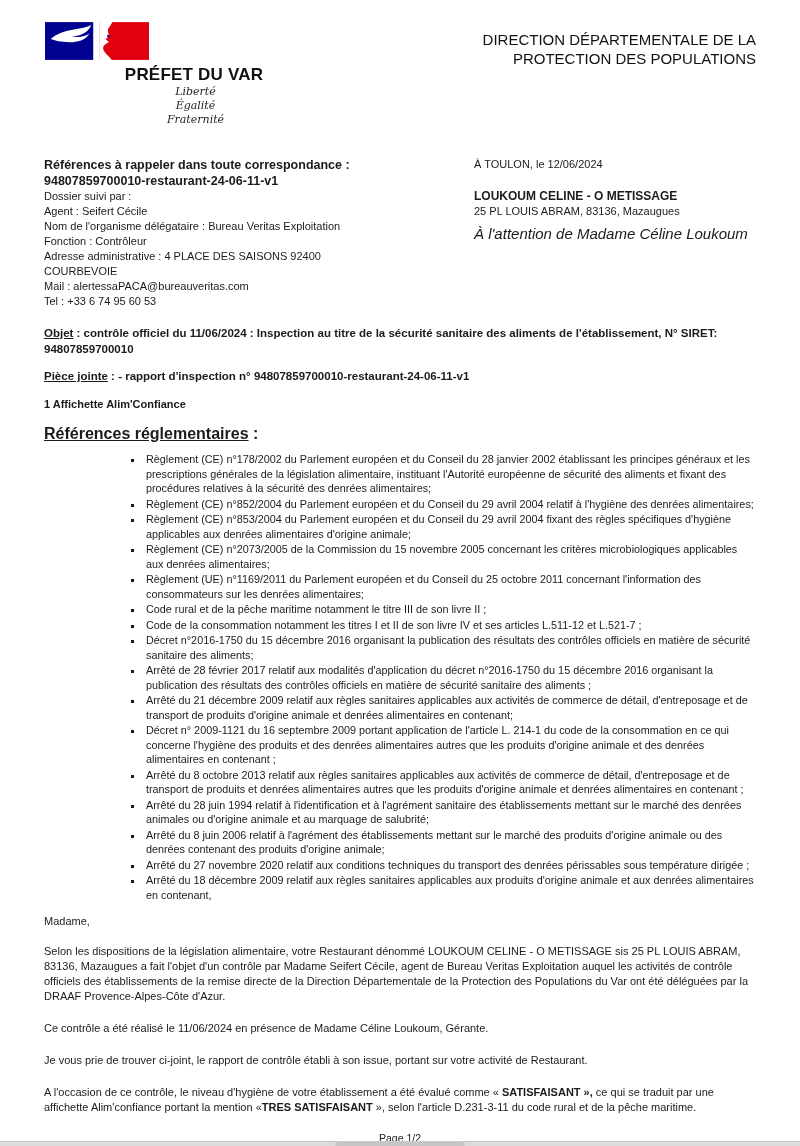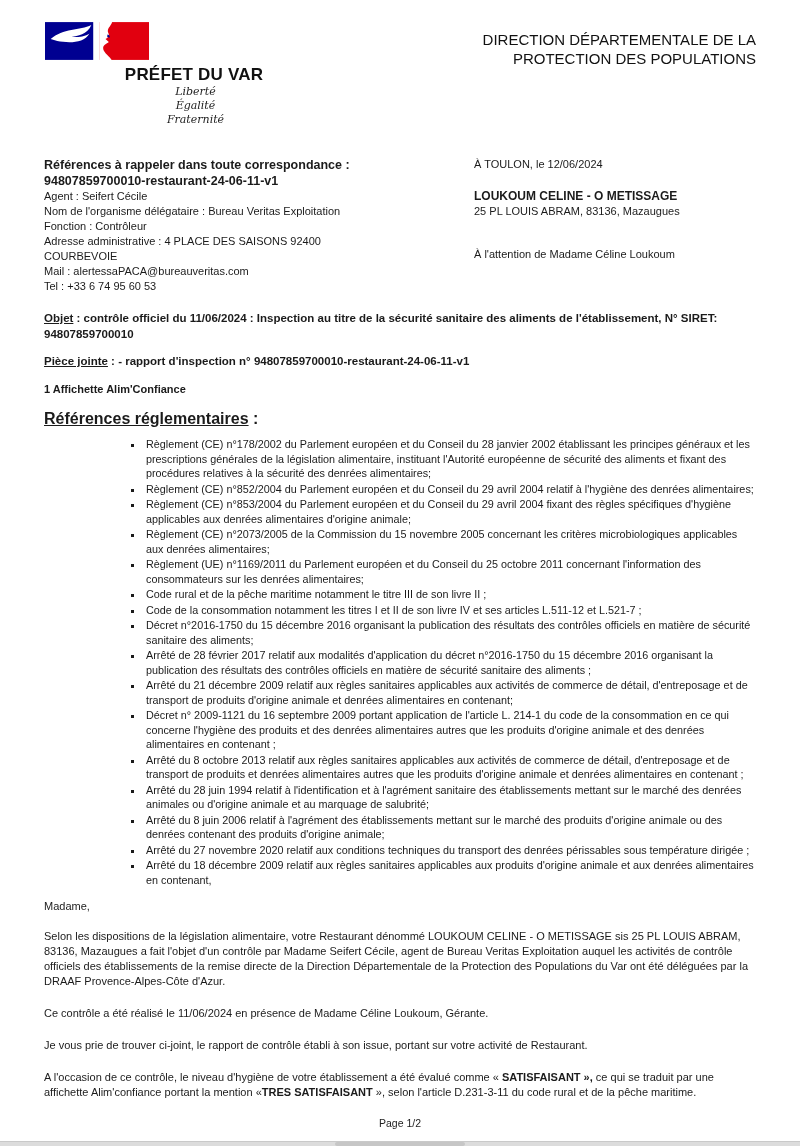--- a/index.html
+++ b/index.html
@@ -31,21 +31,21 @@
     font-weight:normal; font-size:15px; line-height:19px;
     padding-top:8px; padding-left:60px; color:#111;
   }
   
   .info-row { display:flex; margin-top:30px; font-size:11px; line-height:15px; }
   .refs-block { width:345px; flex:0 0 auto; }
   .refs-title { font-weight:bold; font-size:12.5px; line-height:16px; }
   .recipient-block { width:282px; margin-left:auto; }
   .place-date { margin-bottom:17px; }
   .recipient-name { font-weight:bold; font-size:12px; }
-  .attention { margin-top:28px; font-size:11px; }
+  .attention { font-style:italic; margin-top:7px; font-size:15px; }
   
   .subject { margin-top:17px; font-weight:bold; font-size:11.5px; line-height:15.5px; }
   .attachment { margin-top:13px; font-weight:bold; font-size:11.5px; }
   .attachment-note { margin-top:16px; font-weight:bold; font-size:11px; }
   .underlined { text-decoration:underline; }
   
   .reg-title { margin-top:15px; font-weight:bold; font-size:16px; }
   ul.reg-list {
     margin:9px 0 0 86px; padding:0 0 0 14px;
     list-style-type:square;
@@ -91,20 +91,21 @@
         <div>Fraternité</div>
       </div>
     </div>
     <div class="org-title">DIRECTION DÉPARTEMENTALE DE LA PROTECTION DES POPULATIONS</div>
   </div>
 
   <div class="info-row">
     <div class="refs-block">
       <div class="refs-title">Références à rappeler dans toute correspondance :</div>
       <div class="refs-title">94807859700010-restaurant-24-06-11-v1</div>
+      <div>Dossier suivi par :</div>
       <div>Agent : Seifert Cécile</div>
       <div>Nom de l'organisme délégataire : Bureau Veritas Exploitation</div>
       <div>Fonction : Contrôleur</div>
       <div>Adresse administrative : 4 PLACE DES SAISONS 92400 COURBEVOIE</div>
       <div>Mail : alertessaPACA@bureauveritas.com</div>
       <div>Tel : +33 6 74 95 60 53</div>
     </div>
     <div class="recipient-block">
       <div class="place-date">À TOULON, le 12/06/2024</div>
       <div class="recipient-name">LOUKOUM CELINE - O METISSAGE</div>

